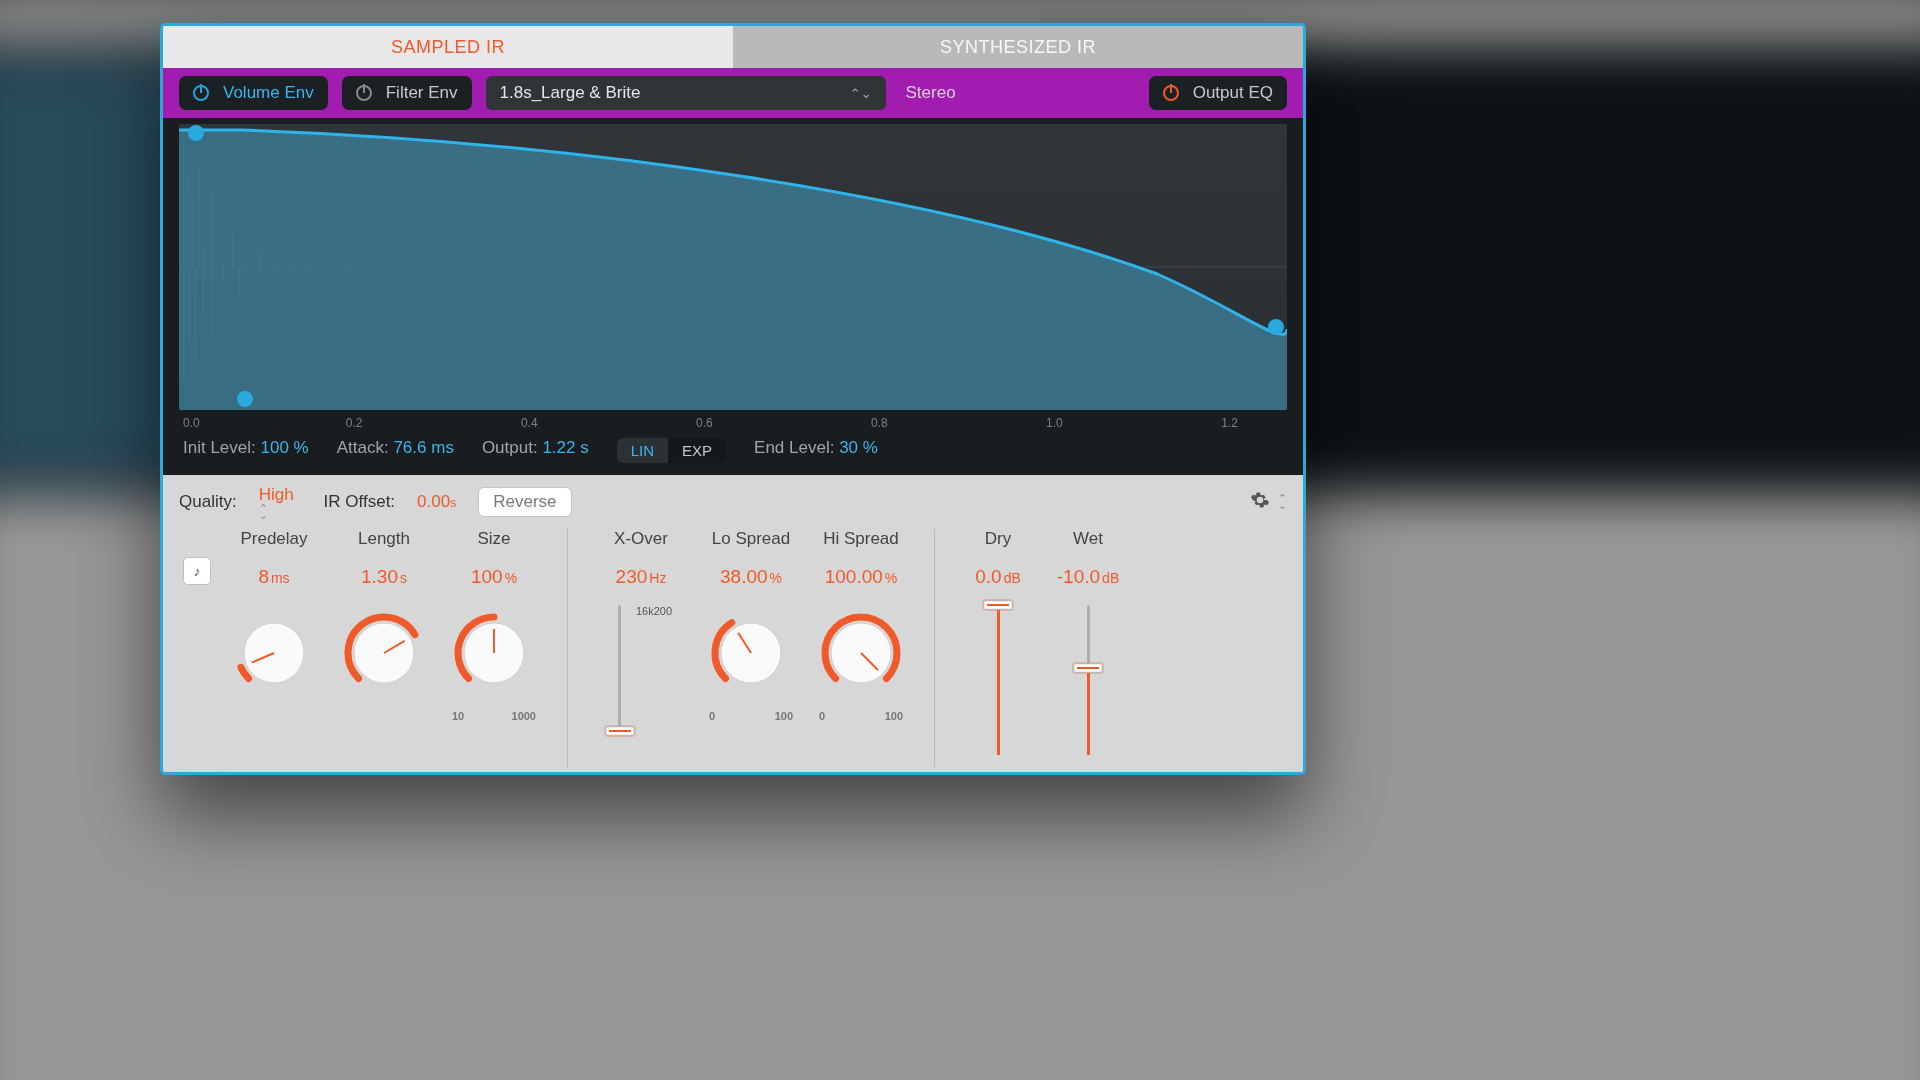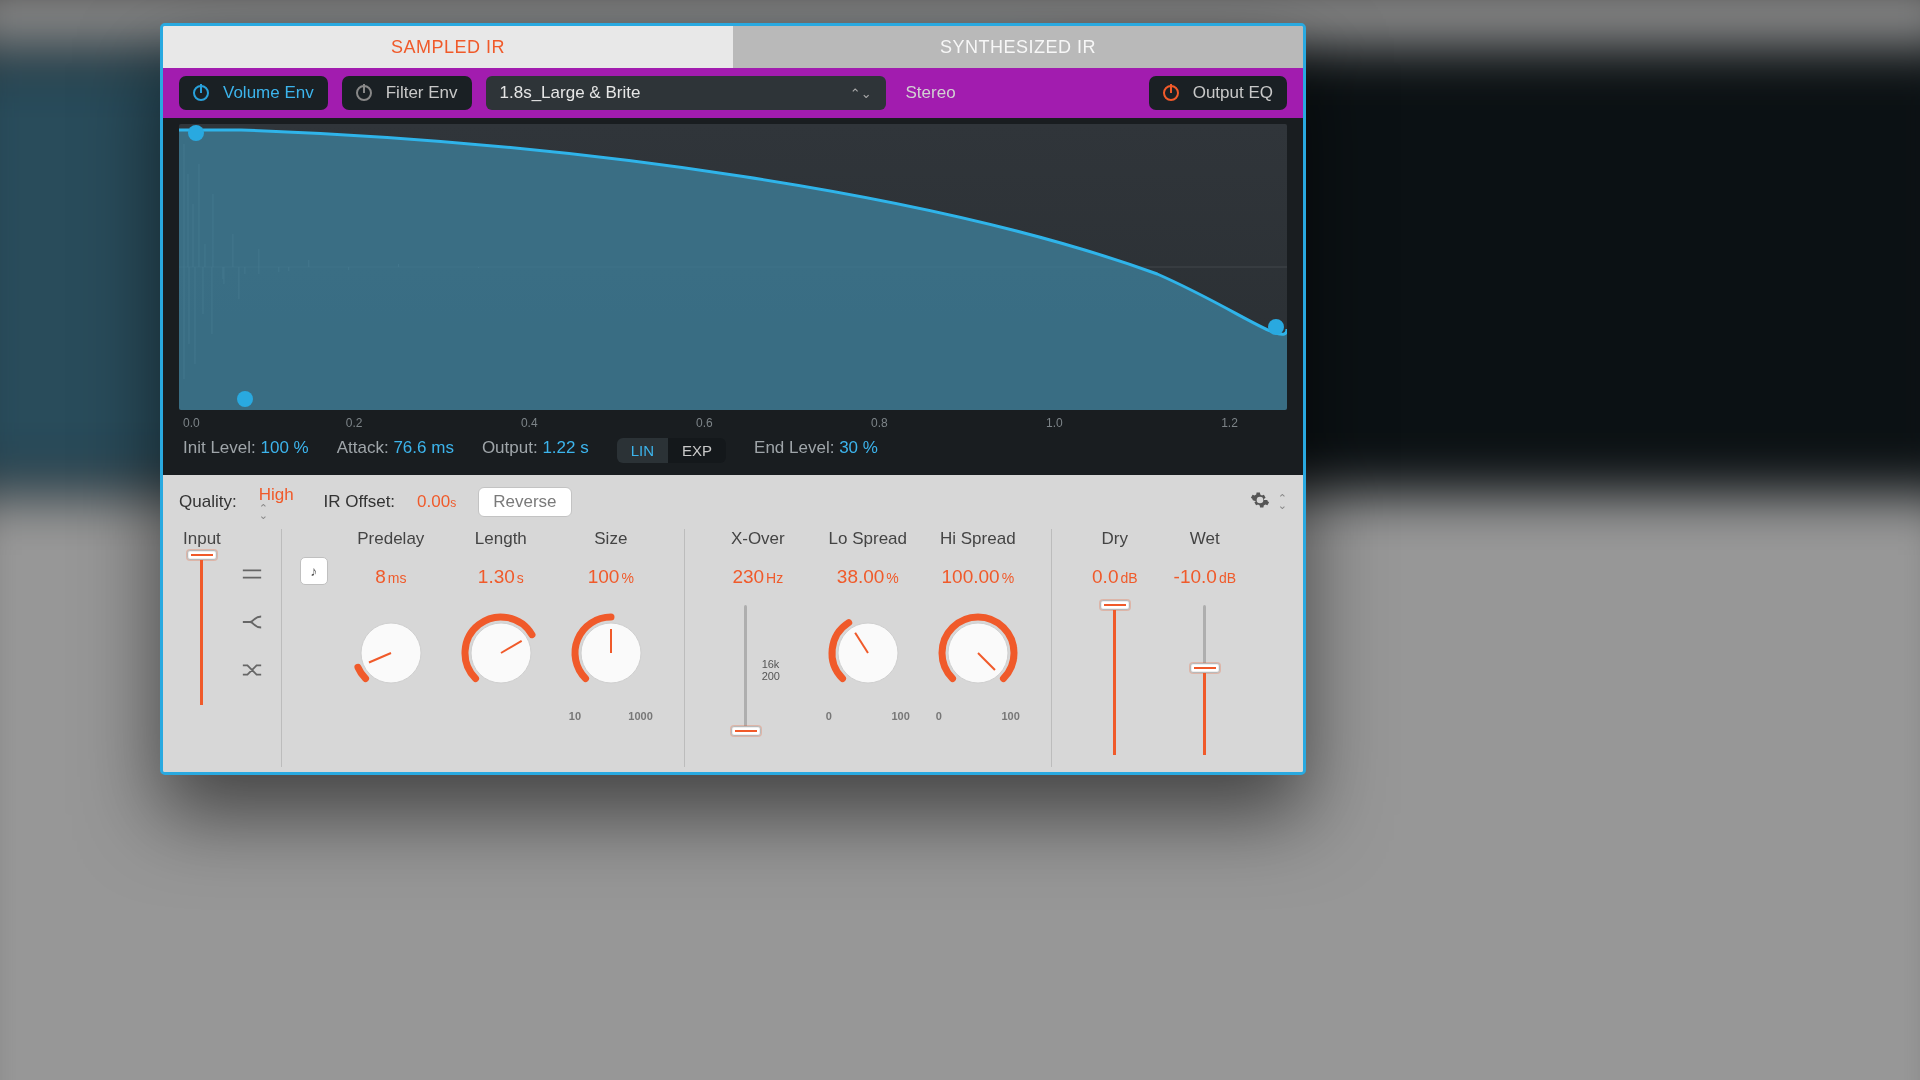--- a/index.html
+++ b/index.html
@@ -199,42 +199,20 @@
         </span>
         <span class="double-caret">
             <span>⌃</span>
             <span>⌄</span>
           </span>
       </div>
     </div>
 
     <div class="sections">
 
-      <div class="sect" style="gap:10px">
-        <div class="input-col">
-          <span class="label" style="color:#444;font-size:17px">Input</span>
-          <div class="vslider">
-            <div class="track">
-                <div class="fill" style="height:100%"></div>
-                <div class="thumb" style="top:0%"></div>
-              </div>
-          </div>
-        </div>
-        <div class="input-icons" style="margin-top:36px">
-          <span><svg viewBox="0 0 24 16">
-                <path d="M2 4h20M2 12h20" stroke="#666" stroke-width="2" fill="none"></path>
-              </svg></span>
-          <span><svg viewBox="0 0 24 16">
-                <path d="M2 8h8M10 8c4 0 4-6 12-6M10 8c4 0 4 6 12 6" stroke="#666" stroke-width="2" fill="none"></path>
-              </svg></span>
-          <span><svg viewBox="0 0 24 16">
-                <path d="M2 3h5l10 10h5M2 13h5l10-10h5" stroke="#666" stroke-width="2" fill="none"></path>
-              </svg></span>
-        </div>
-      </div>
 
       <div class="sect">
         <div class="tempo-btn">♪</div>
         <div class="param">
           <span class="label">Predelay</span>
           <span class="value"><span>8</span><span class="unit">ms</span></span>
           <div class="knob-wrap"><svg viewBox="0 0 84 84">
       <circle cx="42" cy="42" r="30" fill="#fafafa" stroke="#cfcfcf"></circle>
       <path d="M 16.544155877284282 67.45584412271572 A 36 36 0 0 1 8.960833475376681 56.29732406285211" fill="none" stroke="#f05a2a" stroke-width="7" stroke-linecap="round"></path>
       <line x1="42" y1="42" x2="19.973888983584455" y2="51.53154937523474" stroke="#f05a2a" stroke-width="2"></line>
@@ -268,21 +246,21 @@
         <div class="param">
           <span class="label">X-Over</span>
           <span class="value"><span>230</span><span class="unit">Hz</span></span>
           <div style="position:relative;height:130px;display:flex;align-items:flex-start;gap:6px">
             <div class="vslider" style="height:130px">
               <div class="track">
                   <div class="fill" style="height:3%"></div>
                   <div class="thumb" style="top:97%"></div>
                 </div>
             </div>
-            <div style="display:flex;flex-direction:column;justify-content:center;height:130px">
+            <div style="display:flex;flex-direction:row;justify-content:center;height:130px">
               <span class="scale-lbl">16k</span>
               <span class="scale-lbl">200</span>
             </div>
           </div>
         </div>
         <div class="param">
           <span class="label">Lo Spread</span>
           <span class="value"><span>38.00</span><span class="unit">%</span></span>
           <div class="knob-wrap"><svg viewBox="0 0 84 84">
       <circle cx="42" cy="42" r="30" fill="#fafafa" stroke="#cfcfcf"></circle>

